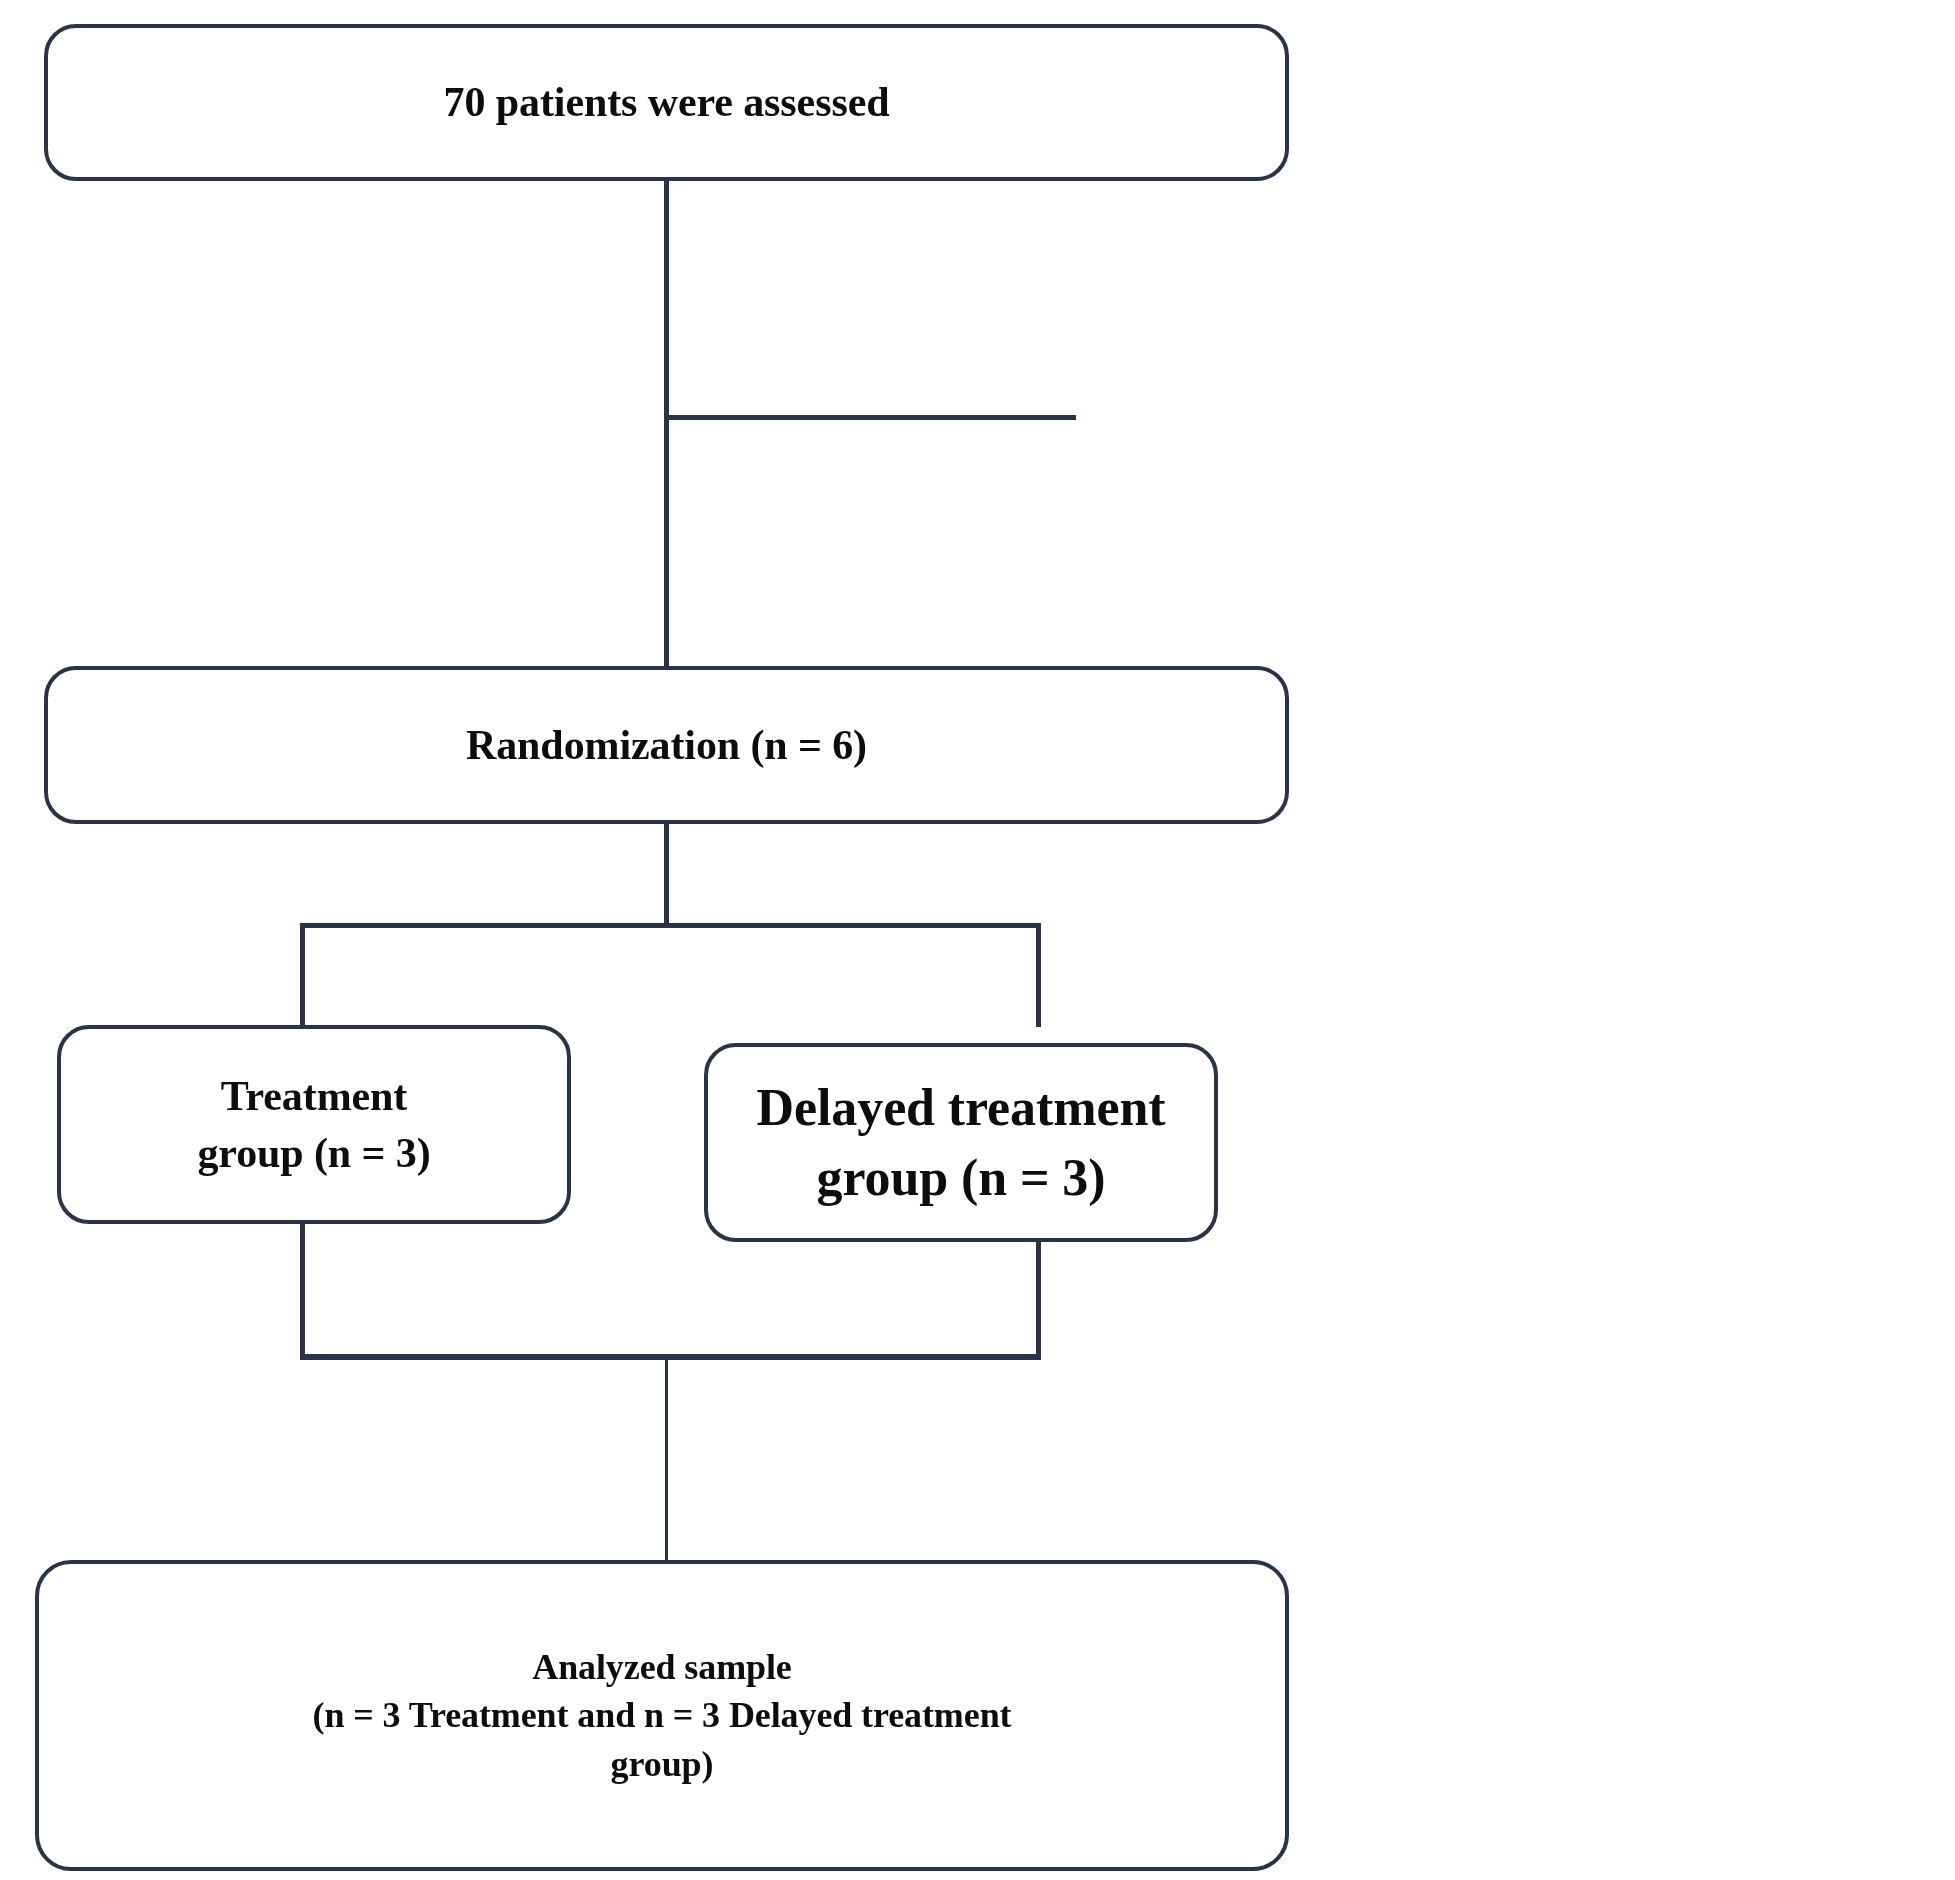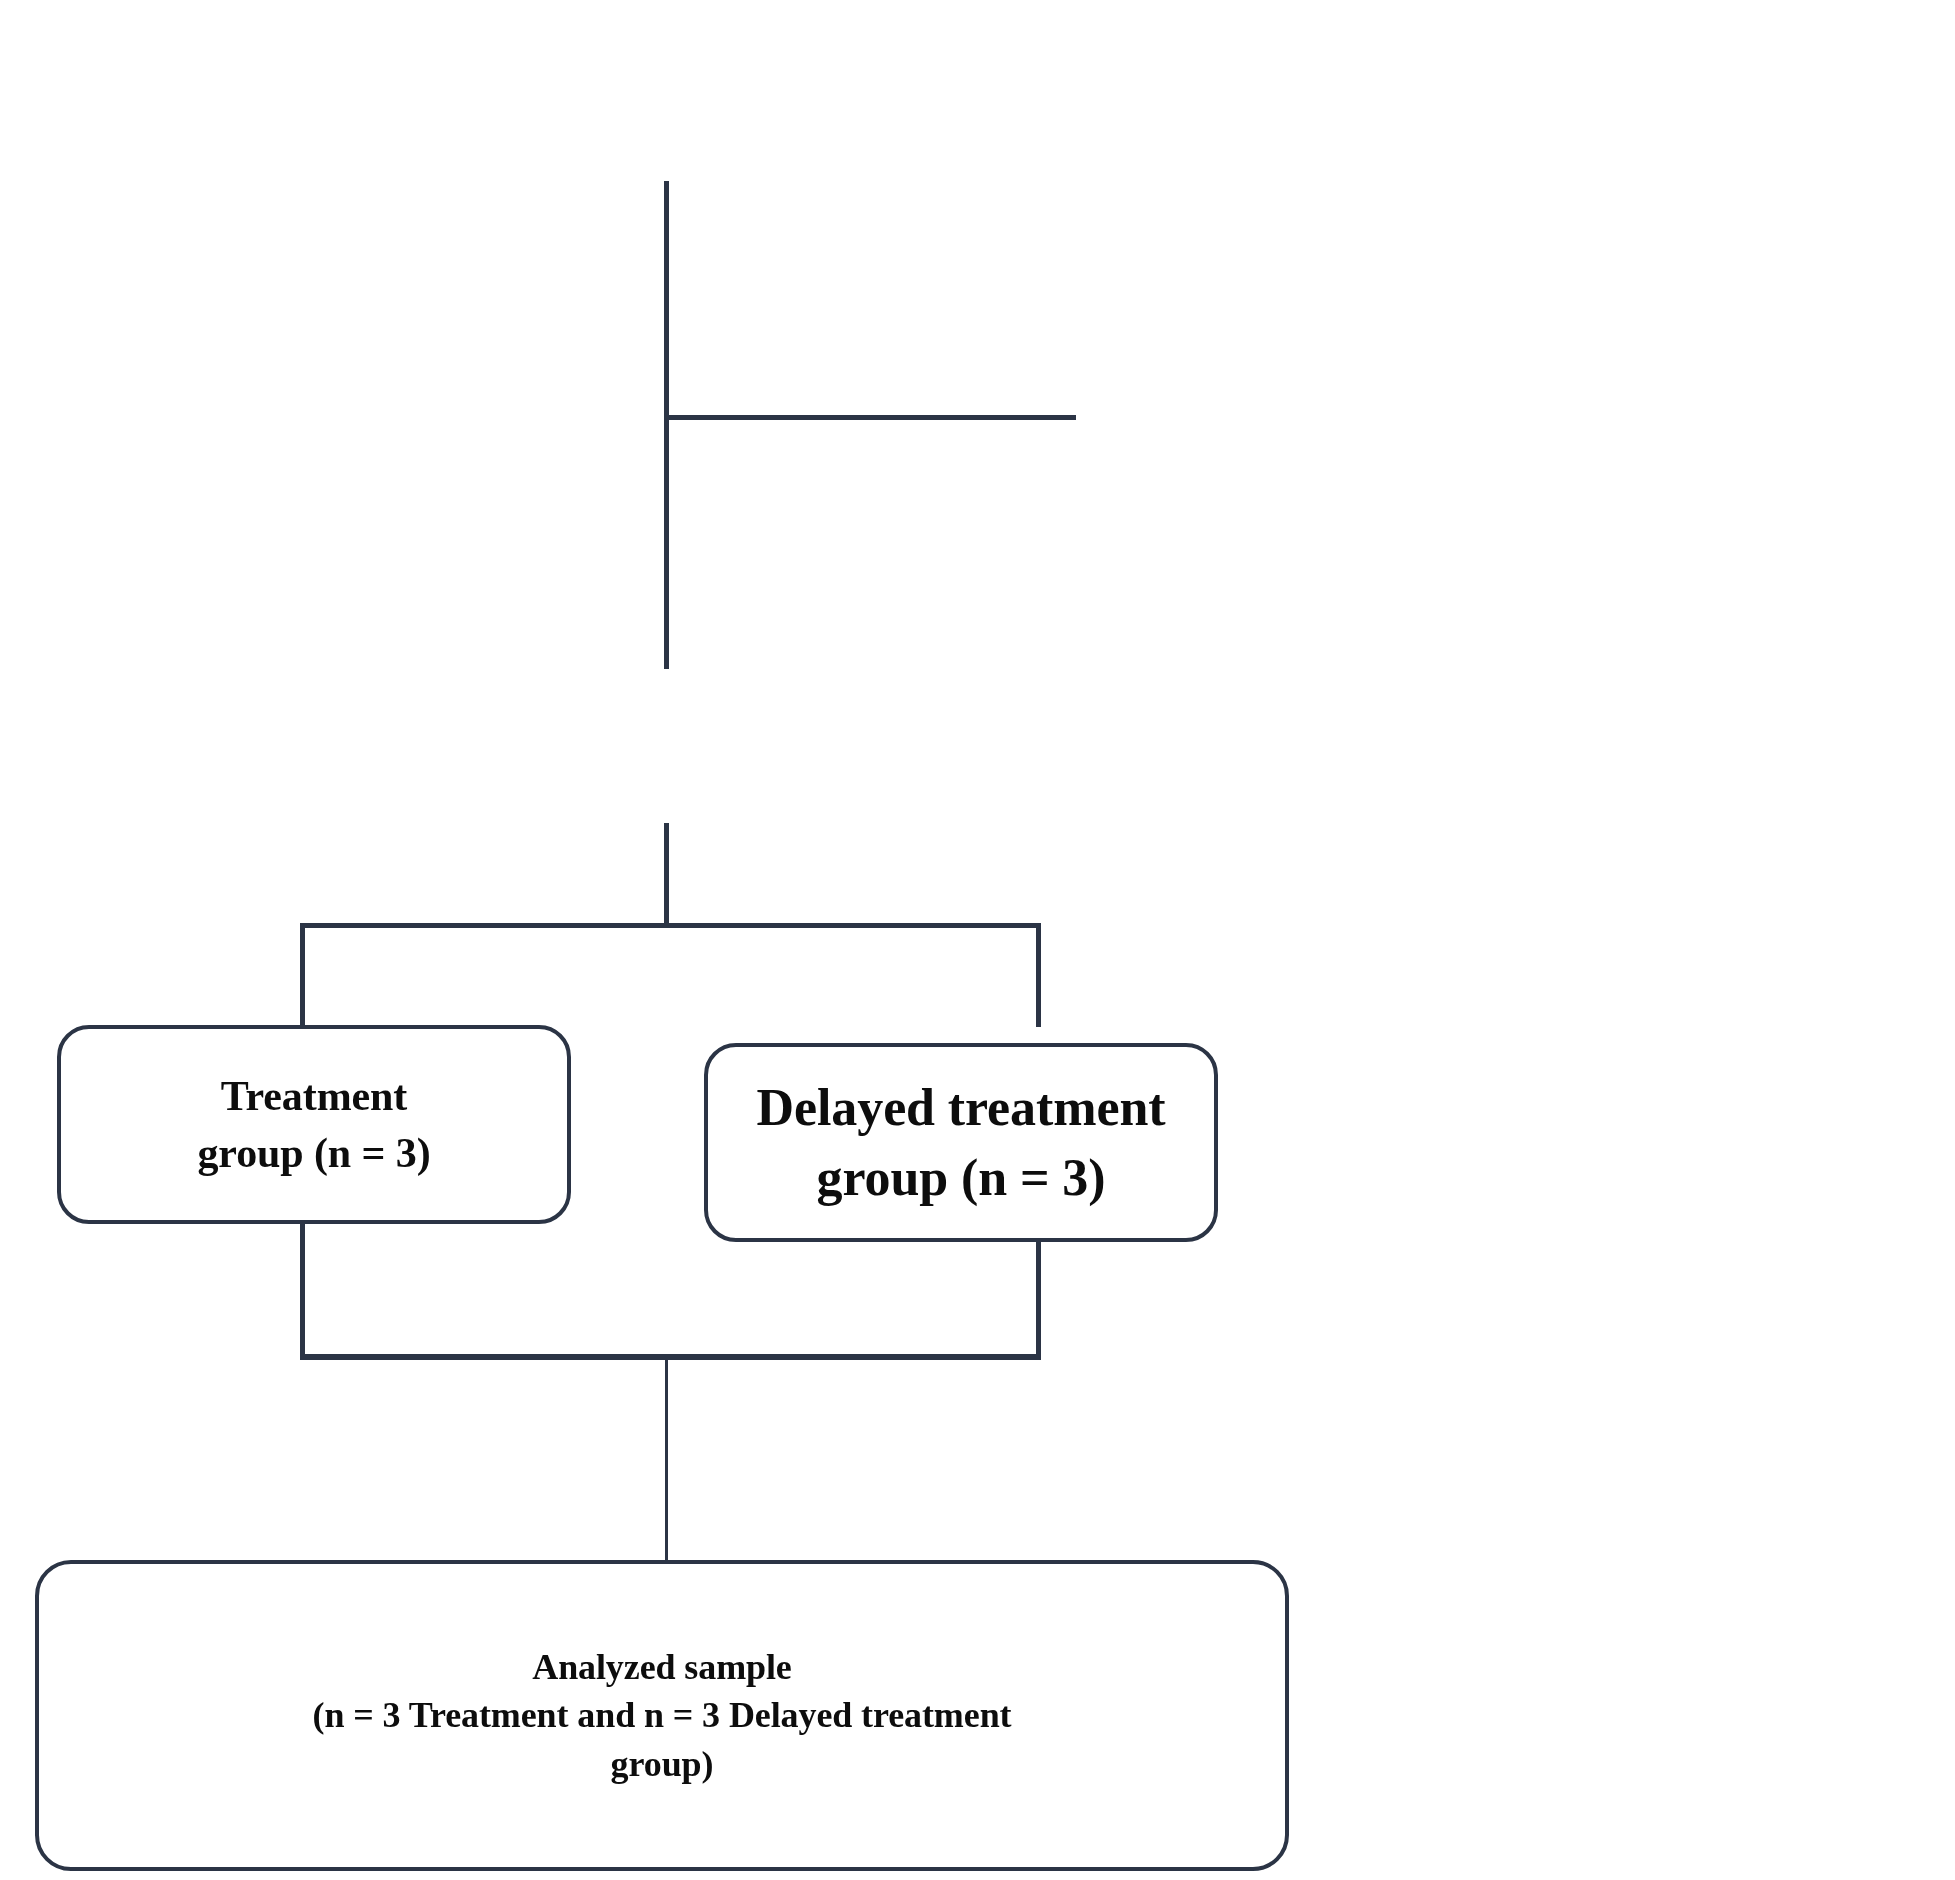--- a/index.html
+++ b/index.html
@@ -80,22 +80,28 @@
   <div class="conn-v" style="left:1036px; top:923px; width:5.1px; height:104px;"></div>
 
   <div class="conn-v" style="left:300px; top:1224px; width:5.1px; height:135px;"></div>
 
   <div class="conn-v" style="left:1036px; top:1224px; width:5.1px; height:135px;"></div>
 
   <div class="conn-h" style="left:300px; top:1354px; width:741px; height:5.7px;"></div>
 
   <div class="conn-v" style="left:665px; top:1360px; width:2.8px; height:204px;"></div>
 
+  <div class="node" id="node-assessed">
+    <span class="txt">70 patients were assessed</span>
+  </div>
 
 
+  <div class="node" id="node-randomization">
+    <span class="txt">Randomization  (n = 6)</span>
+  </div>
 
   <div class="node" id="node-treatment">
     <span class="txt">Treatment
 group  (n = 3)</span>
   </div>
 
   <div class="node" id="node-delayed">
     <span class="txt">Delayed treatment
 group  (n = 3)</span>
   </div>

